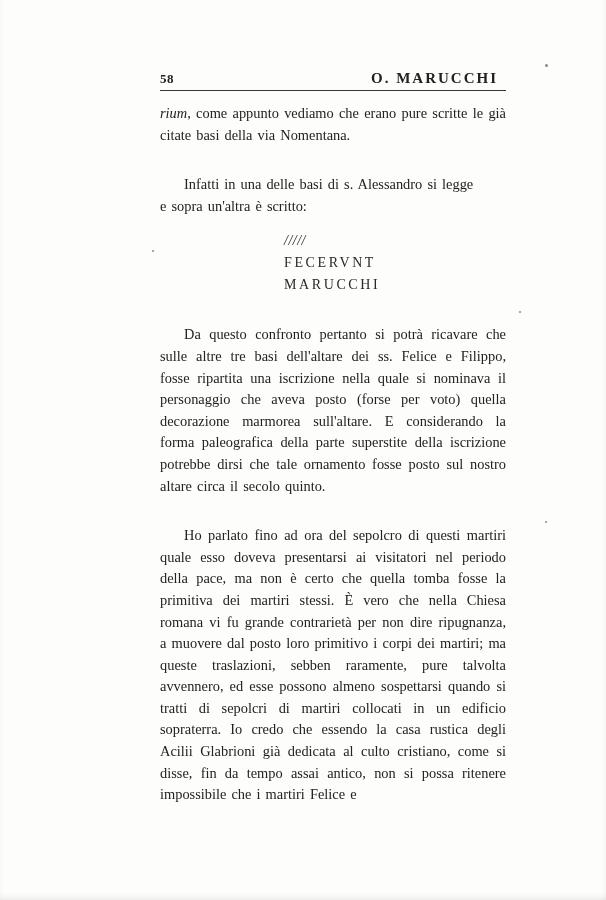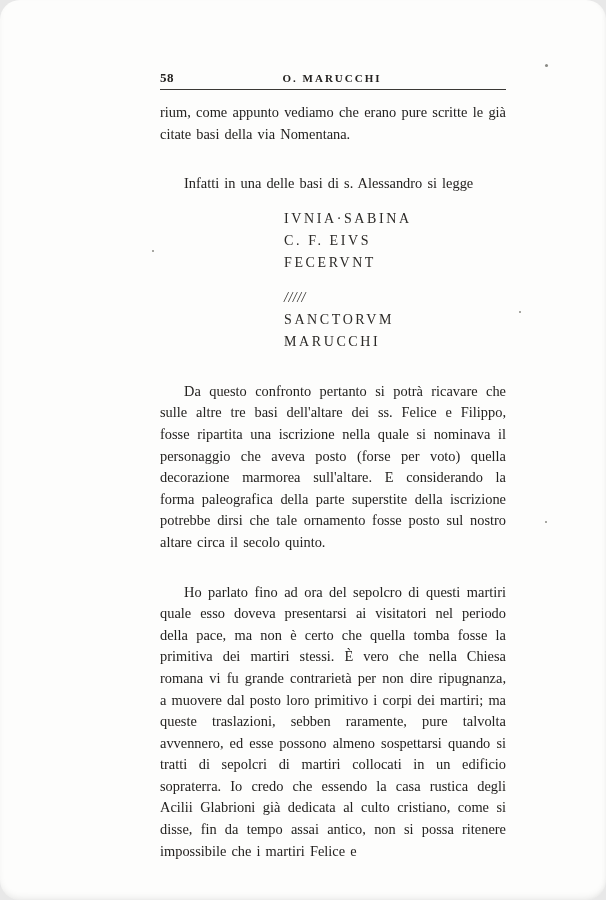--- a/index.html
+++ b/index.html
@@ -10,21 +10,20 @@
   .page {
     position: relative;
     width: 606px;
     height: 900px;
     margin: 0 auto;
     background: #fdfdfc;
     overflow: hidden;
     font-family: "Liberation Serif", "DejaVu Serif", serif;
     color: #242220;
     box-shadow: inset 0 -4px 8px -4px rgba(0,0,0,0.12), inset -3px 0 6px -4px rgba(0,0,0,0.05);
-    border-radius: 20px;
   }
   .column {
     position: absolute;
     left: 160px;
     top: 70px;
     width: 346px;
   }
   .running-header {
     display: flex;
     align-items: baseline;
@@ -32,44 +31,44 @@
     letter-spacing: 0.5px;
     margin-bottom: 3px;
   }
   .page-number {
     font-weight: bold;
     font-size: 13px;
     flex: 0 0 auto;
   }
   .running-title {
     flex: 1 1 auto;
-    text-align: center;
+    text-align: right;
     font-weight: bold;
-    font-size: 11px;
+    font-size: 15px;
     letter-spacing: 2px;
     transform: translateX(-8px);
   }
   .header-rule {
     border: 0;
     border-top: 1.4px solid #3a3835;
     margin: 0 0 12px 0;
   }
   .body-text p.para {
     margin: 0;
     font-size: 14.4px;
     line-height: 21.6px;
     text-align: justify;
     text-justify: inter-word;
     word-spacing: 1.5px;
   }
   .body-text p.indent {
     text-indent: 24px;
     margin-top: 28px;
   }
-  .lead-italic { }
+  .lead-italic { font-style: italic; }
   .inscription {
     margin: 13px 0 13px 124px;
     font-size: 14px;
     line-height: 22px;
     letter-spacing: 2.6px;
     color: #2b2926;
   }
   .inscription .insc-line { white-space: nowrap; }
   .insc-hatch {
     font-style: italic;
@@ -97,30 +96,26 @@
       <span class="running-title">O. MARUCCHI</span>
     </div>
     <hr class="header-rule">
 
     <div class="body-text">
 
       <p class="para"><span class="lead-italic">rium</span><span>, come appunto vediamo che erano pure scritte le già citate basi della via Nomentana.</span></p>
 
       <p class="para indent">Infatti in una delle basi di s. Alessandro si legge</p>
 
-      <div class="inscription">
-        <div class="insc-line">IVNIA·SABINA</div>
-        <div class="insc-line">C. F. EIVS</div>
-        <div class="insc-line">FECERVNT</div>
-      </div>
 
+      <p class="para">e sopra un'altra è scritto:</p>
 
       <div class="inscription">
         <div class="insc-line insc-hatch">/////</div>
-        <div class="insc-line">SANCTORVM</div>
+        <div class="insc-line">FECERVNT</div>
         <div class="insc-line">MARUCCHI</div>
       </div>
 
 
       <p class="para indent">Da questo confronto pertanto si potrà ricavare che sulle altre tre basi dell'altare dei ss. Felice e Filippo, fosse ripartita una iscrizione nella quale si nominava il personaggio che aveva posto (forse per voto) quella decorazione marmorea sull'altare. E considerando la forma paleografica della parte superstite della iscrizione potrebbe dirsi che tale ornamento fosse posto sul nostro altare circa il secolo quinto.</p>
 
       <p class="para indent">Ho parlato fino ad ora del sepolcro di questi martiri quale esso doveva presentarsi ai visitatori nel periodo della pace, ma non è certo che quella tomba fosse la primitiva dei martiri stessi. È vero che nella Chiesa romana vi fu grande contrarietà per non dire ripugnanza, a muovere dal posto loro primitivo i corpi dei martiri; ma queste traslazioni, sebben raramente, pure talvolta avvennero, ed esse possono almeno sospettarsi quando si tratti di sepolcri di martiri collocati in un edificio sopraterra. Io credo che essendo la casa rustica degli Acilii Glabrioni già dedicata al culto cristiano, come si disse, fin da tempo assai antico, non si possa ritenere impossibile che i martiri Felice e</p>
 
     </div>
   </div>

